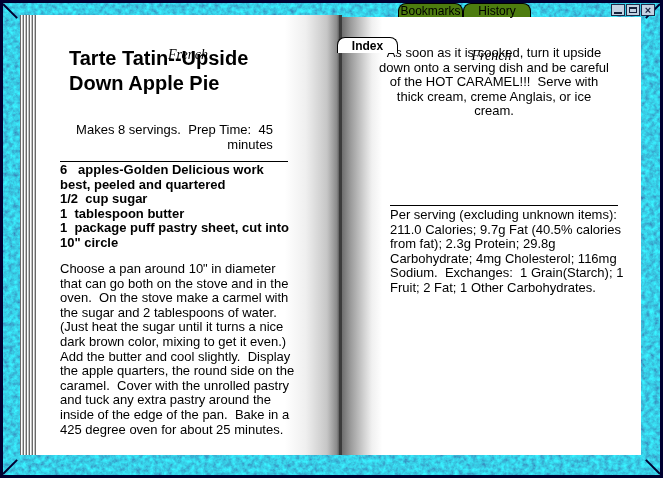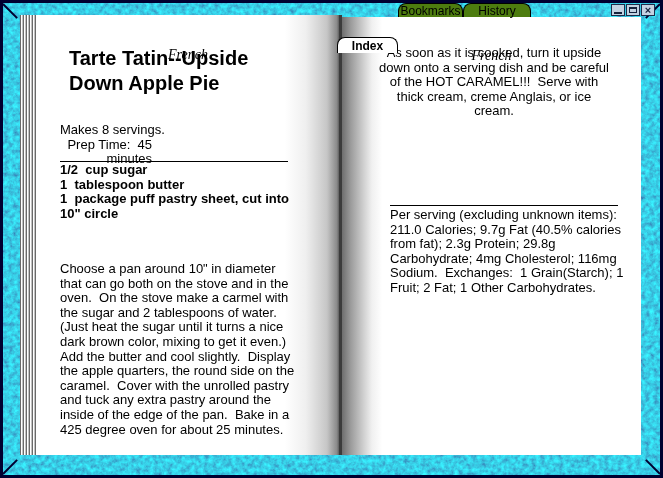--- a/index.html
+++ b/index.html
@@ -46,21 +46,21 @@
     background:linear-gradient(to right,#6e6e6e 0,#9c9c9c 3%,#cdcdcd 7%,#f0f0f0 10%,#fff 13.5%,#fff 100%);}
 
   .serif-header{position:absolute;width:100%;text-align:center;
     font:italic 14px/14px "Liberation Serif",serif;color:#000;margin-top:28px;}
   .lp-header{top:5px;}
   .rp-header{top:4px;}
 
   .lp-title{position:absolute;top:31px;left:50%;transform:translateX(-50%);width:238px;
     font:bold 20px/25px "Liberation Sans",sans-serif;color:#000;}
   .lp-meta{position:absolute;top:108px;left:23px;width:229px;display:flex;
-    justify-content:space-between;font:13px/14.6px "Liberation Sans",sans-serif;flex-direction:column;}
+    justify-content:center;font:13px/14.6px "Liberation Sans",sans-serif;}
   .prep{width:92px;text-align:right;white-space:pre-wrap;}
   .rule{position:absolute;border-top:1px solid #000;height:0;}
   .lp-rule{top:146px;left:23px;width:228px;}
   .lp-ingredients{position:absolute;top:148px;left:23px;width:233px;
     font:bold 13px/14.6px "Liberation Sans",sans-serif;}
   .ing{white-space:pre-wrap;}
   .lp-directions{position:absolute;top:247px;left:23px;width:236px;
     font:13px/14.6px "Liberation Sans",sans-serif;white-space:pre-wrap;}
 
   .rp-para{position:absolute;top:29px;left:34px;width:236px;
@@ -111,20 +111,21 @@
 
   <div class="page-left">
     <div class="serif-header lp-header">French</div>
     <div class="lp-title">Tarte Tatin--Upside Down Apple Pie</div>
     <div class="lp-meta">
       <span>Makes 8 servings.</span>
       <span class="prep">Prep Time:  45 minutes</span>
     </div>
     <div class="rule lp-rule"></div>
     <div class="lp-ingredients">
+      <div class="ing">6   apples-Golden Delicious work best, peeled and quartered</div>
       <div class="ing">1/2  cup sugar</div>
       <div class="ing">1  tablespoon butter</div>
       <div class="ing">1  package puff pastry sheet, cut into 10" circle</div>
     </div>
     <div class="lp-directions">Choose a pan around 10" in diameter that can go both on the stove and in the oven.  On the stove make a carmel with the sugar and 2 tablespoons of water.  (Just heat the sugar until it turns a nice dark brown color, mixing to get it even.)  Add the butter and cool slightly.  Display the apple quarters, the round side on the caramel.  Cover with the unrolled pastry and tuck any extra pastry around the inside of the edge of the pan.  Bake in a 425 degree oven for about 25 minutes.</div>
   </div>
 
   <div class="page-right">
     <div class="serif-header rp-header">French</div>
     <div class="rp-para">As soon as it is cooked, turn it upside down onto a serving dish and be careful of the HOT CARAMEL!!!  Serve with thick cream, creme Anglais, or ice cream.</div>

